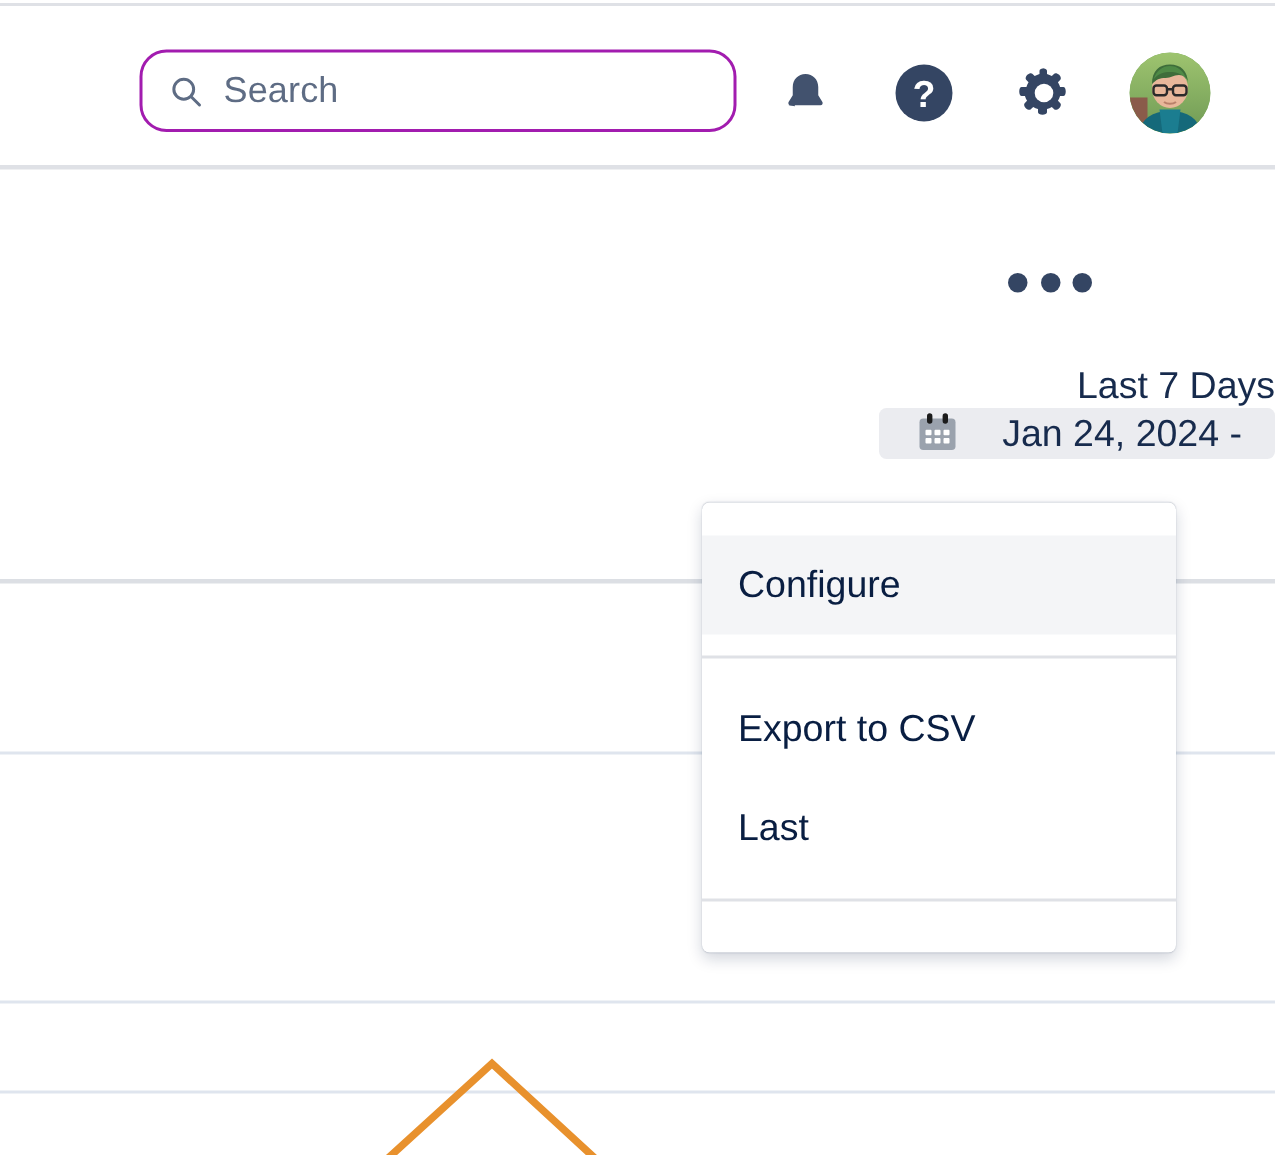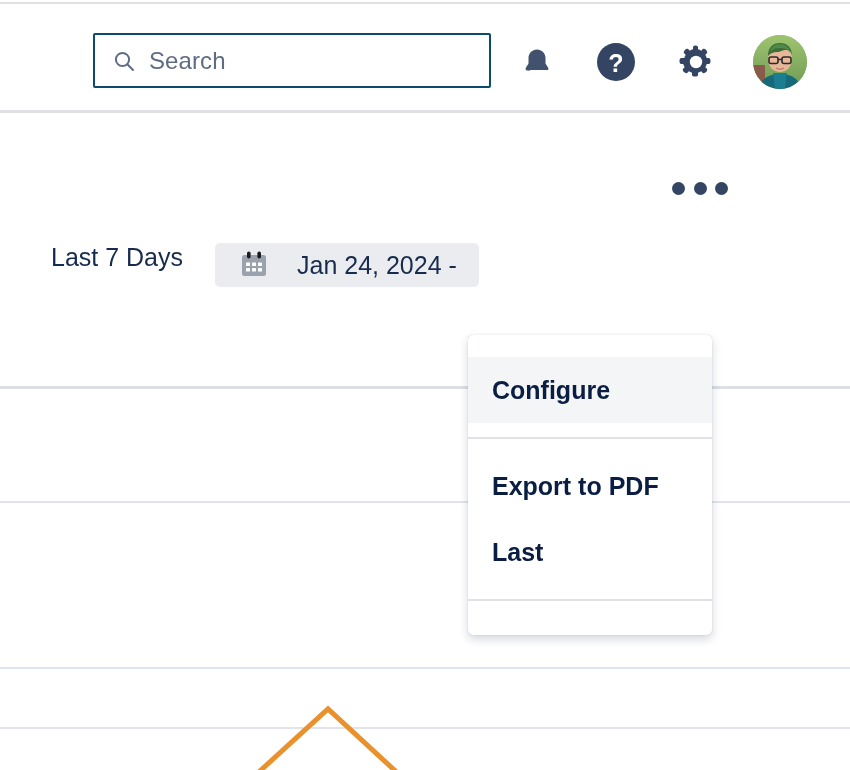--- a/index.html
+++ b/index.html
@@ -32,22 +32,22 @@
     height: 109px;
     background: #ffffff;
     border-bottom: 3px solid #dfe1e6;
     box-sizing: border-box;
   }
 
   .search-box {
     position: absolute;
     left: 93px; top: 29px;
     width: 398px; height: 55px;
-    border: 2px solid #0c4a6e;
-    border-radius: 2px;
+    border: 2px solid #a21caf;
+    border-radius: 18px;
     background: #ffffff;
     box-sizing: border-box;
     display: flex;
     align-items: center;
     cursor: text;
   }
   .search-icon {
     margin-left: 17px;
     width: 24px; height: 24px;
     display: flex; align-items: center; justify-content: center;
@@ -103,21 +103,22 @@
     width: 13px; height: 13px;
     border-radius: 50%;
     background: #344563;
   }
 
   .daterow {
     position: absolute;
     left: 0; top: 130px;
     width: 850px; height: 60px;
     display: flex;
-    align-items: flex-start;
+    align-items: flex-end;
+    flex-direction: column;
   }
   .range-label {
     margin-left: 51px;
     font-size: 25px;
     color: #172b4d;
     white-space: nowrap;
   }
   .date-pill {
     margin-left: 32px;
     height: 44px;
@@ -154,28 +155,27 @@
     left: 0; top: 276px;
     width: 850px;
     height: 381px;
     overflow: hidden;
   }
 
   
   .menu {
     position: absolute;
     left: 468px; top: 222px;
-    width: 244px;
+    width: 316px;
     background: #ffffff;
     border-radius: 5px;
     box-shadow: 0 4px 10px rgba(9,30,66,.18), 0 0 1px rgba(9,30,66,.25);
     padding: 22px 0 20px 0;
     box-sizing: border-box;
     z-index: 40;
-    font-weight: bold;
   }
   .menu-item {
     height: 66px;
     display: flex;
     align-items: center;
     padding-left: 24px;
     font-size: 25px;
     color: #091e42;
     cursor: pointer;
     white-space: nowrap;
@@ -299,19 +299,19 @@
         <rect x="0" y="398" width="850" height="2" fill="#dfe5ee"></rect>
         <rect x="0" y="455" width="850" height="2" fill="#dfe5ee"></rect>
         <polyline points="137,494 328,320 517,494" fill="none" stroke="#e8912d" stroke-width="5" stroke-linejoin="miter" stroke-linecap="butt"></polyline>
       </svg>
   </div>
 
   <div class="menu">
     <div id="menu-body">
         <div class="menu-item is-active">Configure</div>
         <div class="menu-sep"></div>
-        <div class="menu-item">Export to PDF</div>
+        <div class="menu-item">Export to CSV</div>
         <div class="menu-item">Last</div>
         <div class="menu-sep"></div>
       </div>
   </div>
 
 </div>
 
 </body></html>

